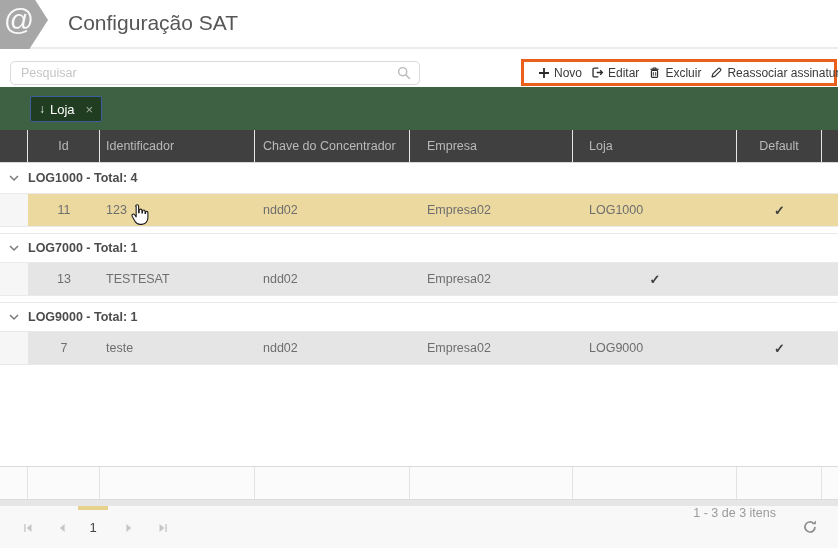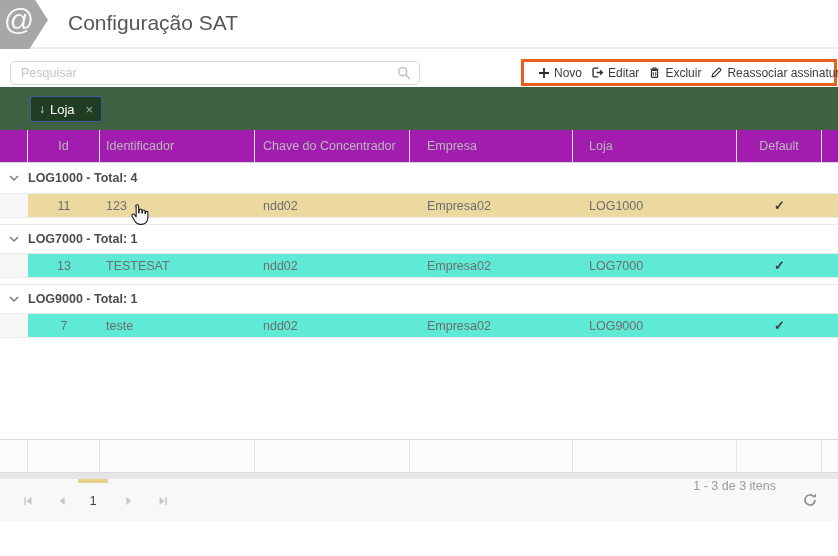--- a/index.html
+++ b/index.html
@@ -32,37 +32,37 @@
   
   .group-bar { height:43px; background:#3F6143; padding:9px 0 0 30px; }
   .group-chip { display:inline-flex; align-items:center; height:26px; padding:0 8px; gap:5px;
     background:#203D22; border:1px solid #3D5C9E; border-radius:2px; cursor:pointer; }
   .chip-sort { color:#e2e8e2; font-size:12px; }
   .chip-label { color:#ffffff; font-size:13px; }
   .chip-x { color:#9fae9f; font-size:13px; margin-left:6px; }
 
   
   .gridcols { display:grid; grid-template-columns:28px 72px 155px 155px 163px 164px 85px 16px; }
-  .grid-header { height:33px; border-bottom:1px solid #d8d8d8; background:#a21caf; }
+  .grid-header { height:33px; border-bottom:1px solid #d8d8d8; background:#404040; }
   .grid-header .gh-cell { display:flex; align-items:center; font-size:12.5px; color:#b9b9b9;
     border-right:1px solid #e6e6e6; cursor:pointer; }
   .grid-header .gh-cell.spacer { border-right:none; cursor:default; }
   .col-id { justify-content:center; }
   .col-ident { padding-left:6px; }
   .col-chave { padding-left:8px; }
   .col-empresa { padding-left:17px; }
   .col-loja { padding-left:16px; }
   .col-default { justify-content:center; }
 
   .group-row { height:30px; border-top:1px solid #eaeaea; border-bottom:1px solid #eaeaea;
     display:flex; align-items:center; padding-left:8px; background:#fff; cursor:pointer; }
   .group-row.first { height:31px; border-top:none; }
   .group-label { margin-left:8px; font-size:12.5px; font-weight:bold; color:#4c4c4c; }
 
-  .data-row { height:24px; border-bottom:1px solid #eaeaea; background:#5eead4; cursor:pointer; }
+  .data-row { height:33px; border-bottom:1px solid #eaeaea; background:#e5e5e5; cursor:pointer; }
   .data-row .cell { display:flex; align-items:center; font-size:12.5px; color:#6e6e6e; overflow:hidden; }
   .data-row .expander-cell { background:#f6f6f6; }
   .data-row.selected .cell:not(.expander-cell) { background:#ECD9A0; }
   .check { font-size:13px; font-weight:bold; color:#3f3f3f; }
   .row-gap { height:6px; background:#fff; }
   .grid-filler { height:101px; background:#fff; }
 
   .empty-row { height:34px; background:#fbfbfb; border-top:1px solid #dcdcdc; border-bottom:1px solid #dcdcdc; }
   .empty-row .cell { border-right:1px solid #e3e3e3; }
   .empty-row .cell.spacer { border-right:none; }
@@ -176,21 +176,20 @@
       <path d="M2 4l4 4 4-4" fill="none" stroke="#7a7a7a" stroke-width="1.5"></path>
     </svg>
     <span class="group-label">LOG7000 - Total: 1</span>
   </div>
   <div class="data-row gridcols">
     <div class="cell expander-cell"></div>
     <div class="cell col-id">13</div>
     <div class="cell col-ident">TESTESAT</div>
     <div class="cell col-chave">ndd02</div>
     <div class="cell col-empresa">Empresa02</div>
-    <div class="cell col-loja">LOG7000</div>
     <div class="cell col-default">
       <span class="check">✓</span>
     </div>
     <div class="cell"></div>
   </div>
   <div class="row-gap"></div>
 
   <div class="group-row">
     <svg width="12" height="12" viewBox="0 0 12 12">
       <path d="M2 4l4 4 4-4" fill="none" stroke="#7a7a7a" stroke-width="1.5"></path>

